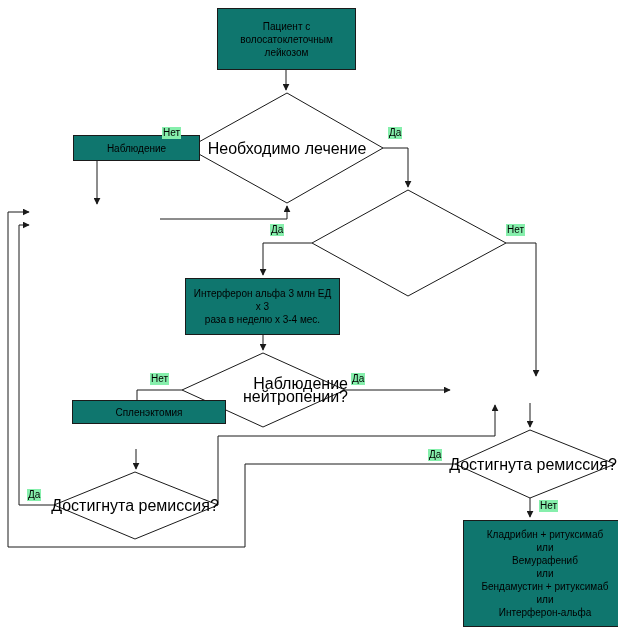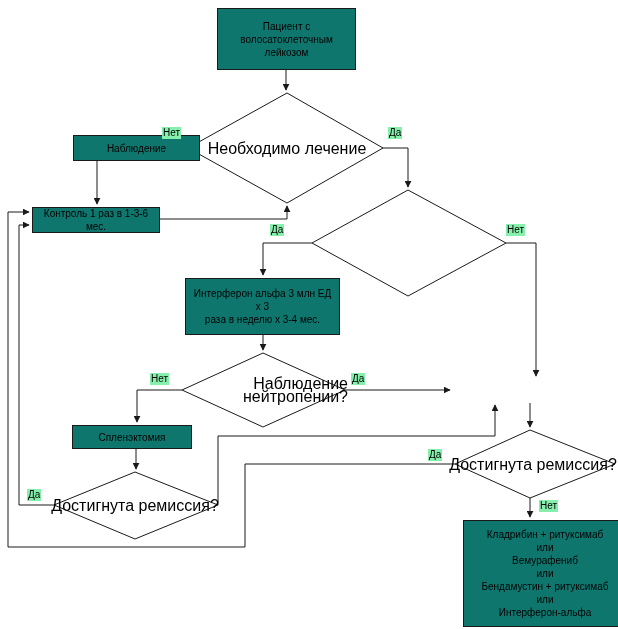--- a/index.html
+++ b/index.html
@@ -94,26 +94,25 @@
       <polygon points="54,505 135,472 218,505 135,539" fill="#ffffff"></polygon>
       <polygon points="455,464 530,430 615,464 530,498" fill="#ffffff"></polygon>
     </g>
   </svg>
 
   <div class="node" style="left:217px; top:8px; width:139px; height:62px;">Пациент с волосатоклеточным
 лейкозом</div>
 
   <div class="node" style="left:33px; top:135px; width:127px; height:26px;margin-left:40px;">Наблюдение</div>
 
-  <div class="node" style="left:32px; top:207px; width:128px; height:26px;">Контроль 1 раз в 1-3-6 мес.</div>
 
   <div class="node" style="left:185px; top:278px; width:155px; height:57px;">Интерферон альфа 3 млн ЕД х 3
 раза в неделю х 3-4 мес.</div>
 
-  <div class="node" style="left:72px; top:425px; width:120px; height:24px;">Спленэктомия</div>
+  <div class="node" style="left:72px; top:400px; width:154px; height:24px;">Спленэктомия</div>
 
 
   <div class="node" style="left:463px; top:520px; width:164px; height:107px;">Кладрибин + ритуксимаб
 или
 Вемурафениб
 или
 Бендамустин + ритуксимаб
 или
 Интерферон-альфа</div>
 

